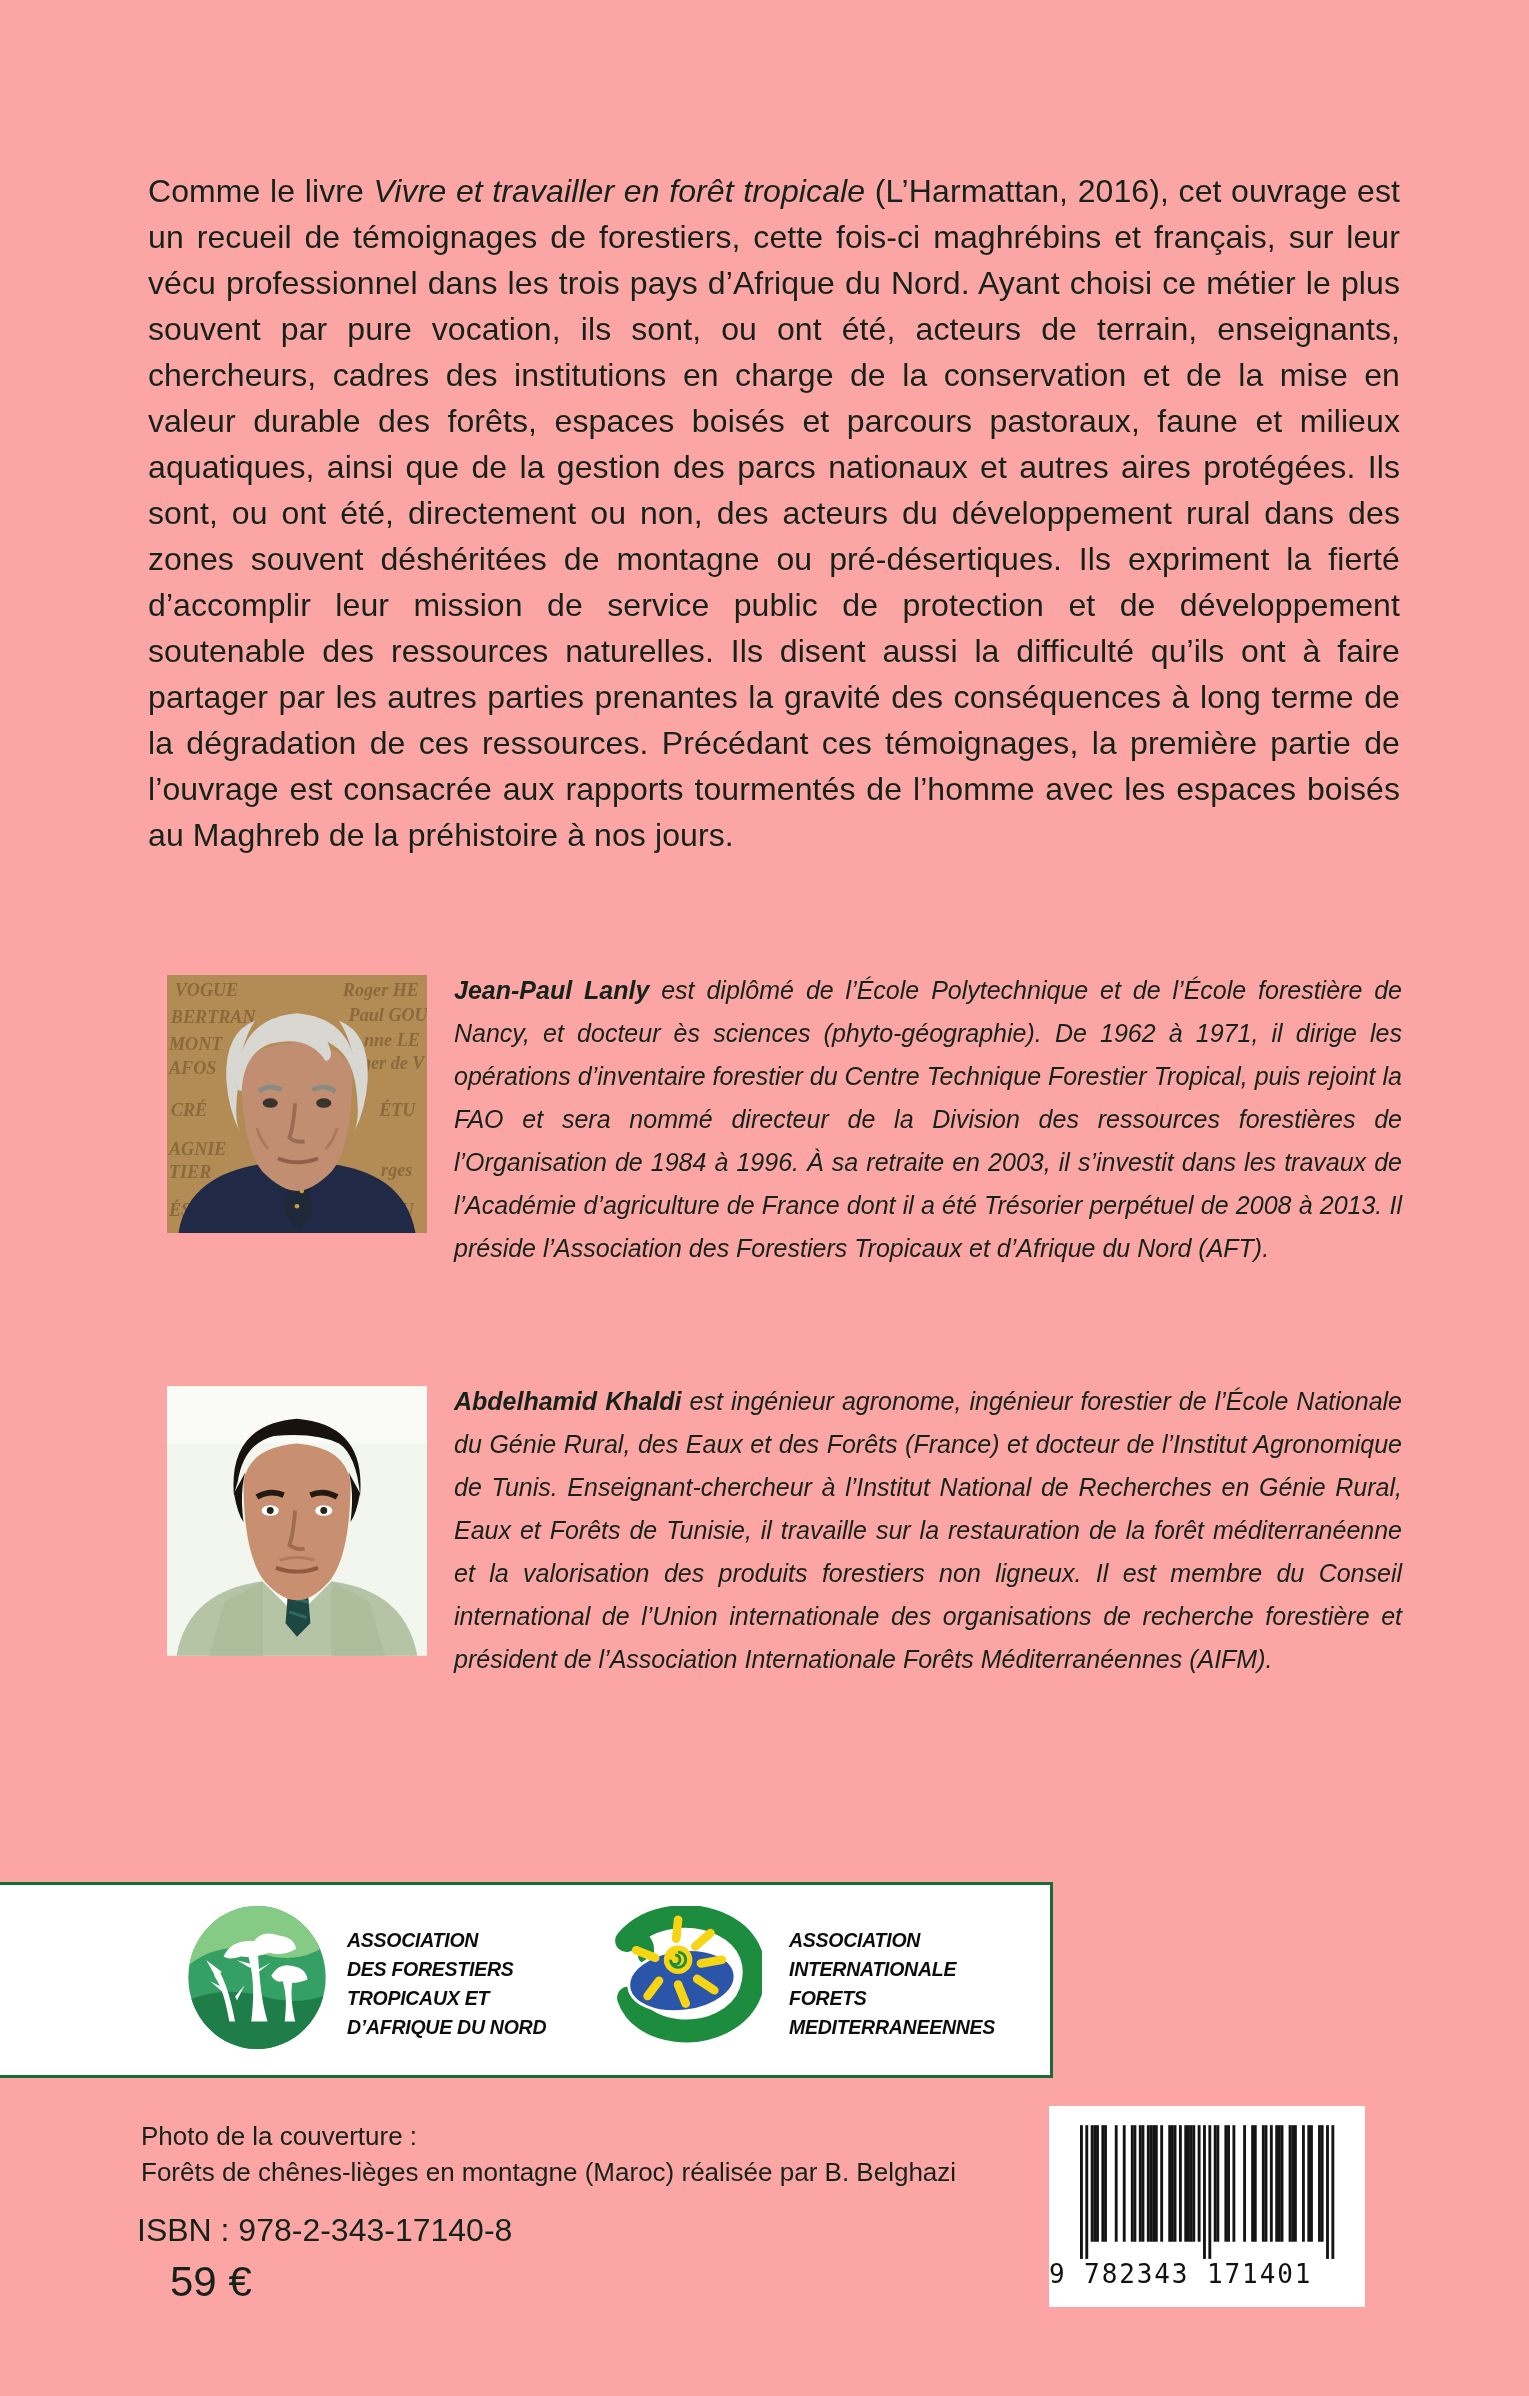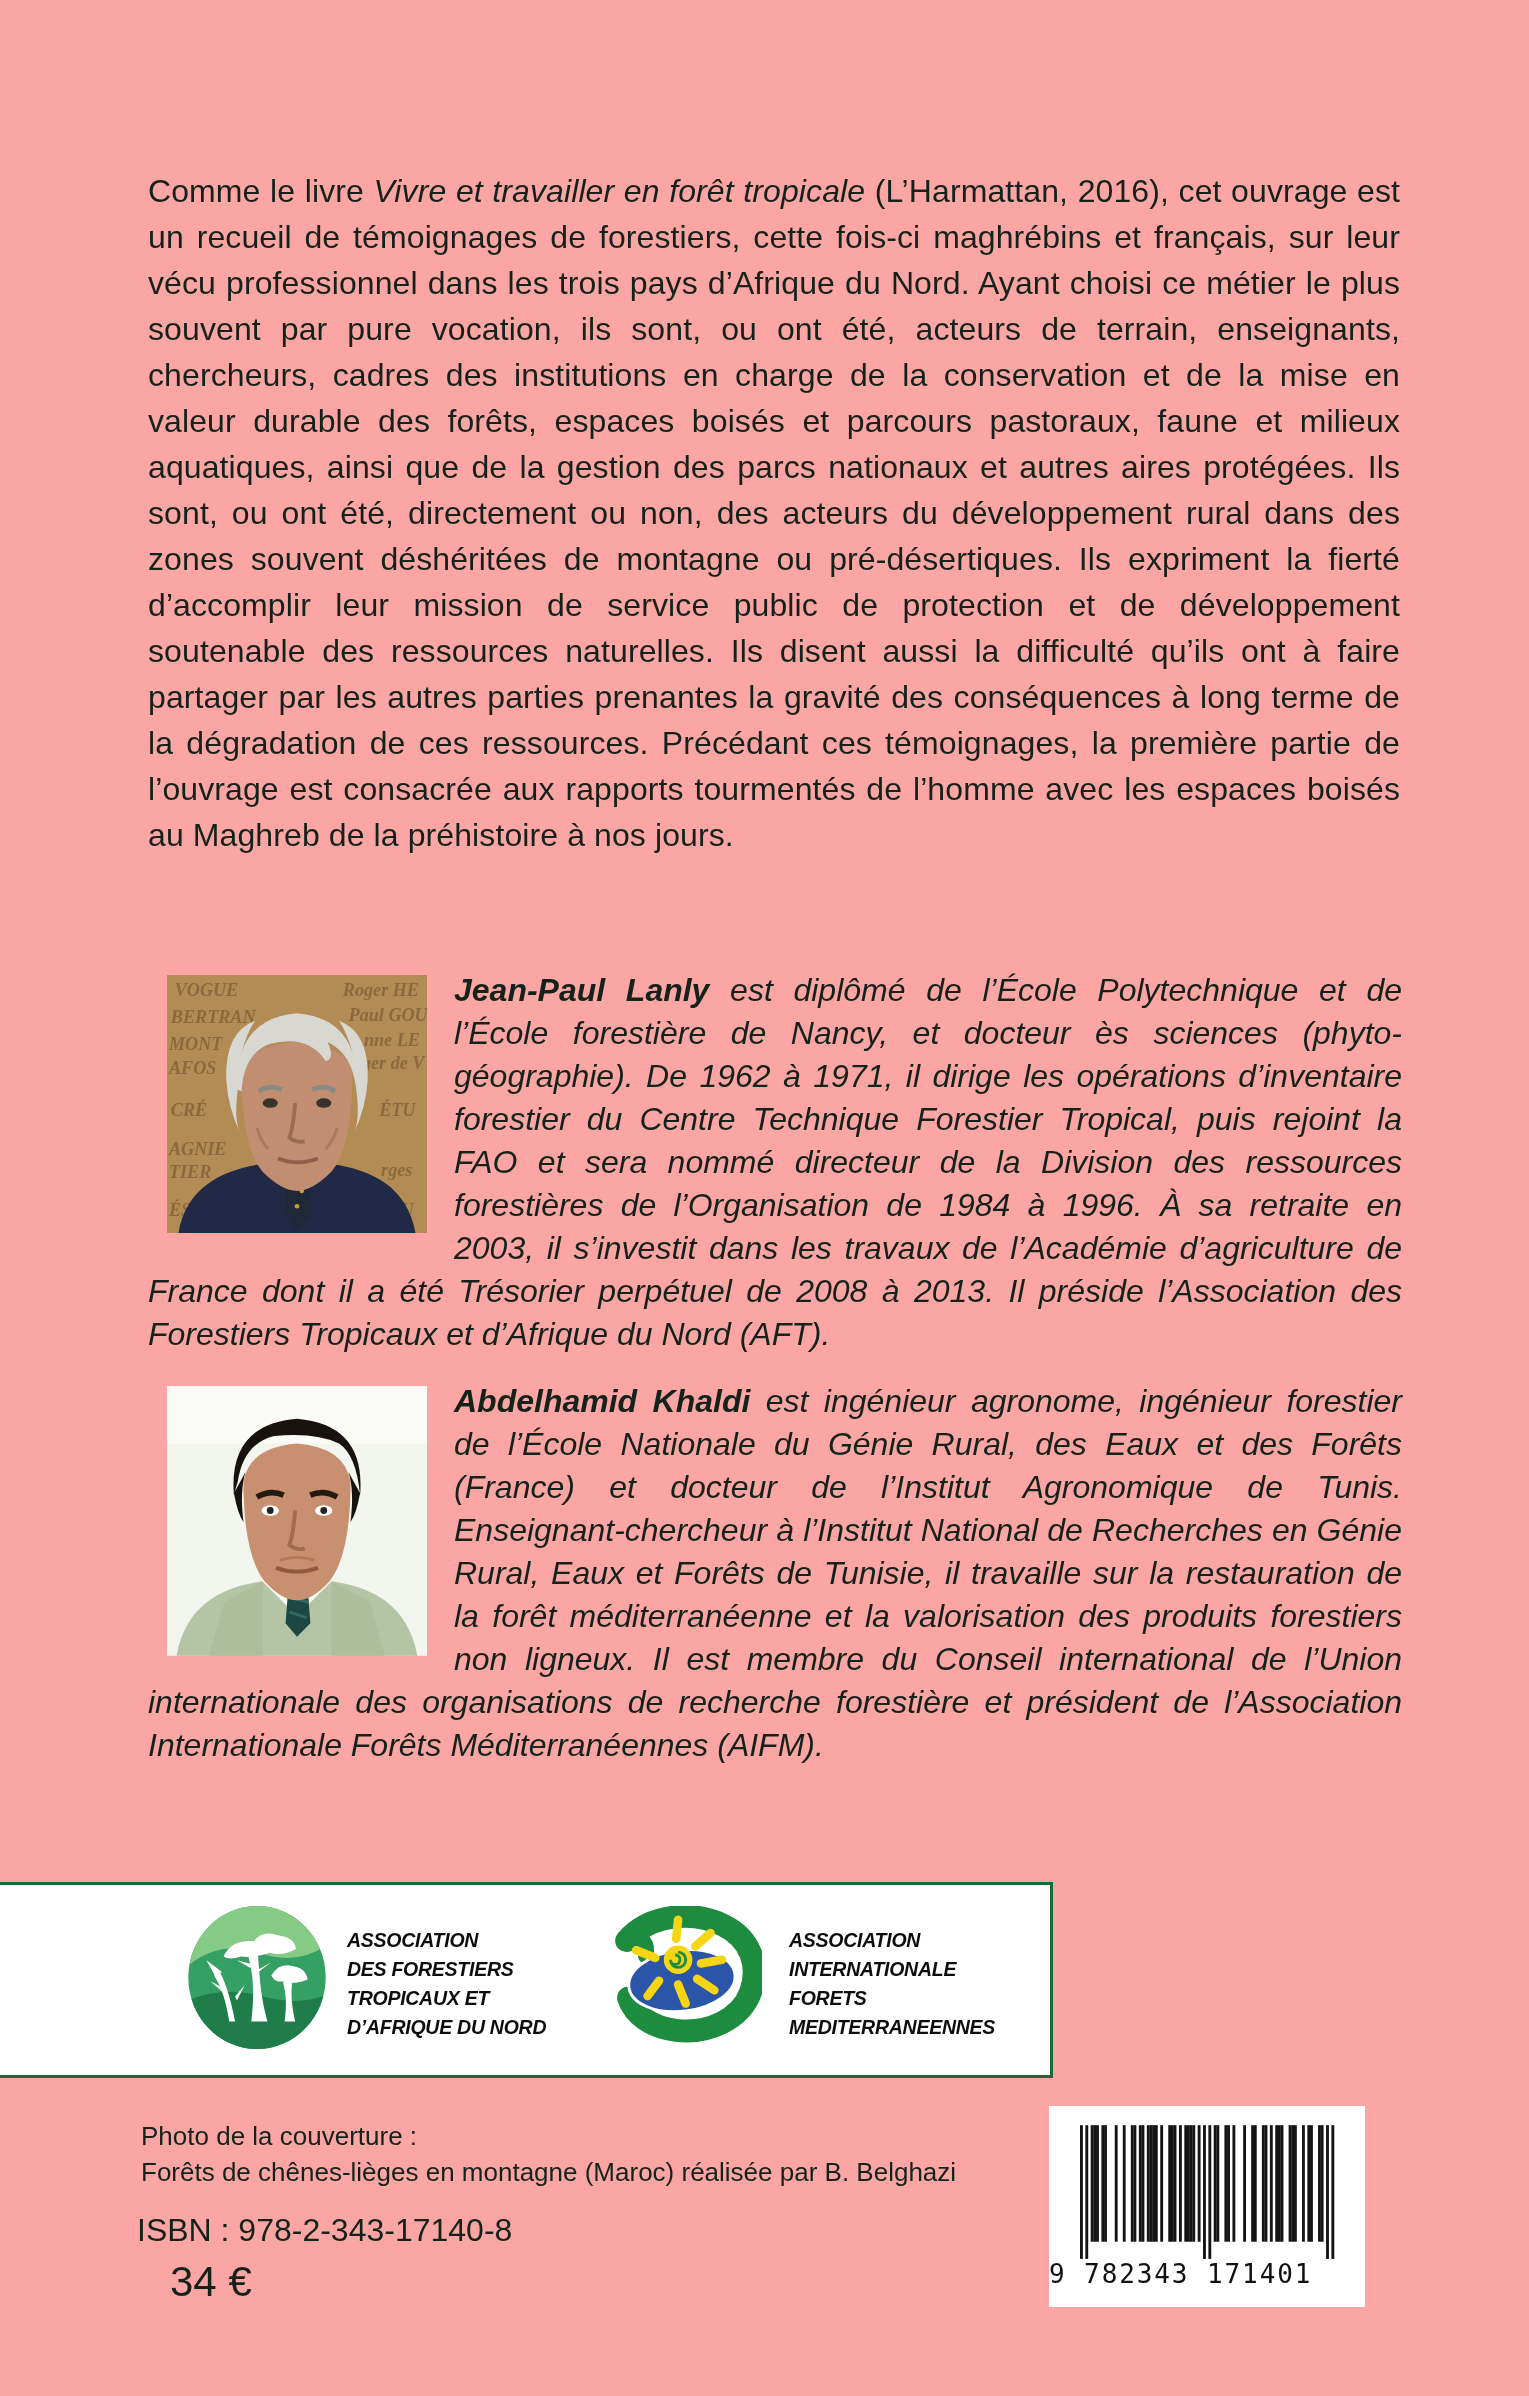--- a/index.html
+++ b/index.html
@@ -6,21 +6,21 @@
   .cover{
     position:relative;width:1529px;height:2396px;overflow:hidden;
     background:#fca5a5;color:#152219;
     font-family:"Liberation Sans",sans-serif;
   }
   .intro{
     position:absolute;left:148px;top:168px;width:1252px;margin:0;
     font-size:32px;line-height:46px;text-align:justify;letter-spacing:0.1px;
   }
   .bio{position:absolute;left:148px;width:1254px;font-style:italic;}
-  .bio p{margin:0;font-size:32px;line-height:43px;text-align:justify;}
+  .bio p{margin:0;font-size:25px;line-height:43px;text-align:justify;}
   .bio1{top:969px;}
   .bio2{top:1380px;}
   .photo-wrap{float:left;margin:5.7px 27px 7.6px 19px;}
   .photo-wrap svg{display:block;}
   .bio b{font-weight:bold;}
 
   .band{
     position:absolute;left:0;top:1882px;width:1050px;height:190px;background:#ffffff;
     border-top:3.8px solid #1a6a38;border-bottom:3.8px solid #1a6a38;border-right:3.8px solid #1a6a38;
   }
@@ -184,21 +184,21 @@
       <div>MEDITERRANEENNES</div>
     </div>
   </div>
 
   <div class="credit">
     <div>Photo de la couverture :</div>
     <div>Forêts de chênes-lièges en montagne (Maroc) réalisée par B. Belghazi</div>
   </div>
 
   <div class="isbn">ISBN : 978-2-343-17140-8</div>
-  <div class="price">34 €</div>
+  <div class="price">59 €</div>
 
   <div class="barcode-box">
     <svg id="barcode-bars" width="256" height="136" viewBox="0 0 268 142">
         <rect x="0.0" y="0" width="3" height="140" fill="#141414"></rect>
         <rect x="5.6" y="0" width="3" height="140" fill="#141414"></rect>
         <rect x="11.2" y="0" width="3" height="122" fill="#141414"></rect>
         <rect x="14.0" y="0" width="3" height="122" fill="#141414"></rect>
         <rect x="16.8" y="0" width="3" height="122" fill="#141414"></rect>
         <rect x="22.4" y="0" width="3" height="122" fill="#141414"></rect>
         <rect x="25.2" y="0" width="3" height="122" fill="#141414"></rect>

